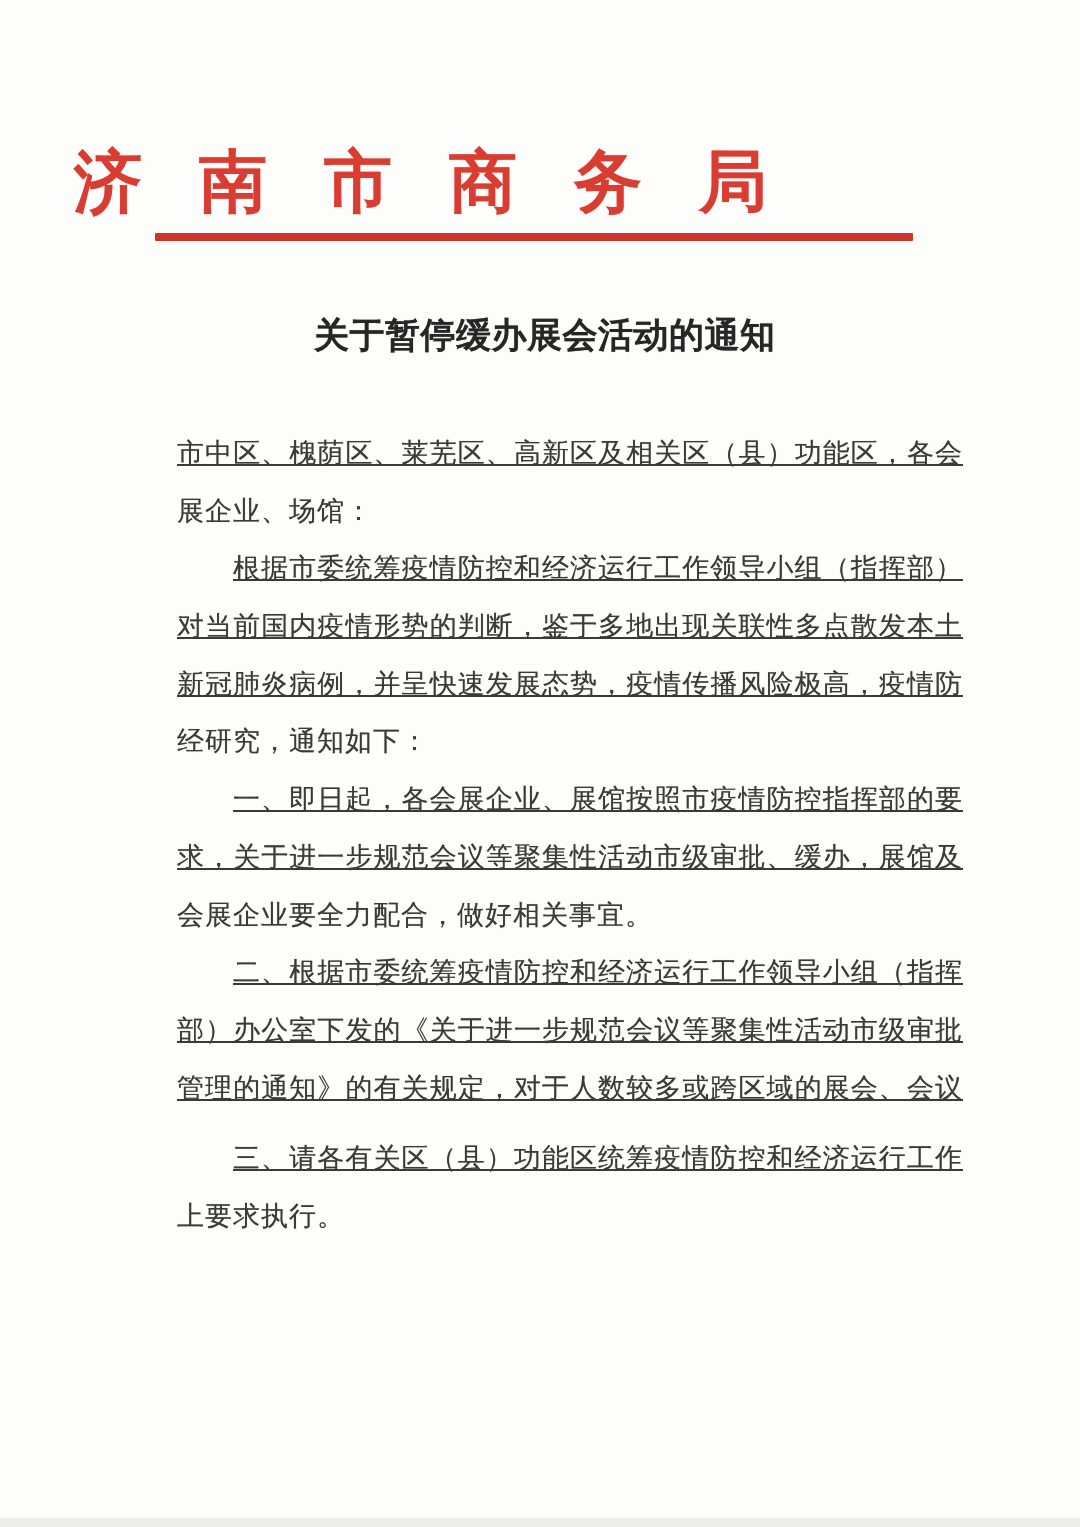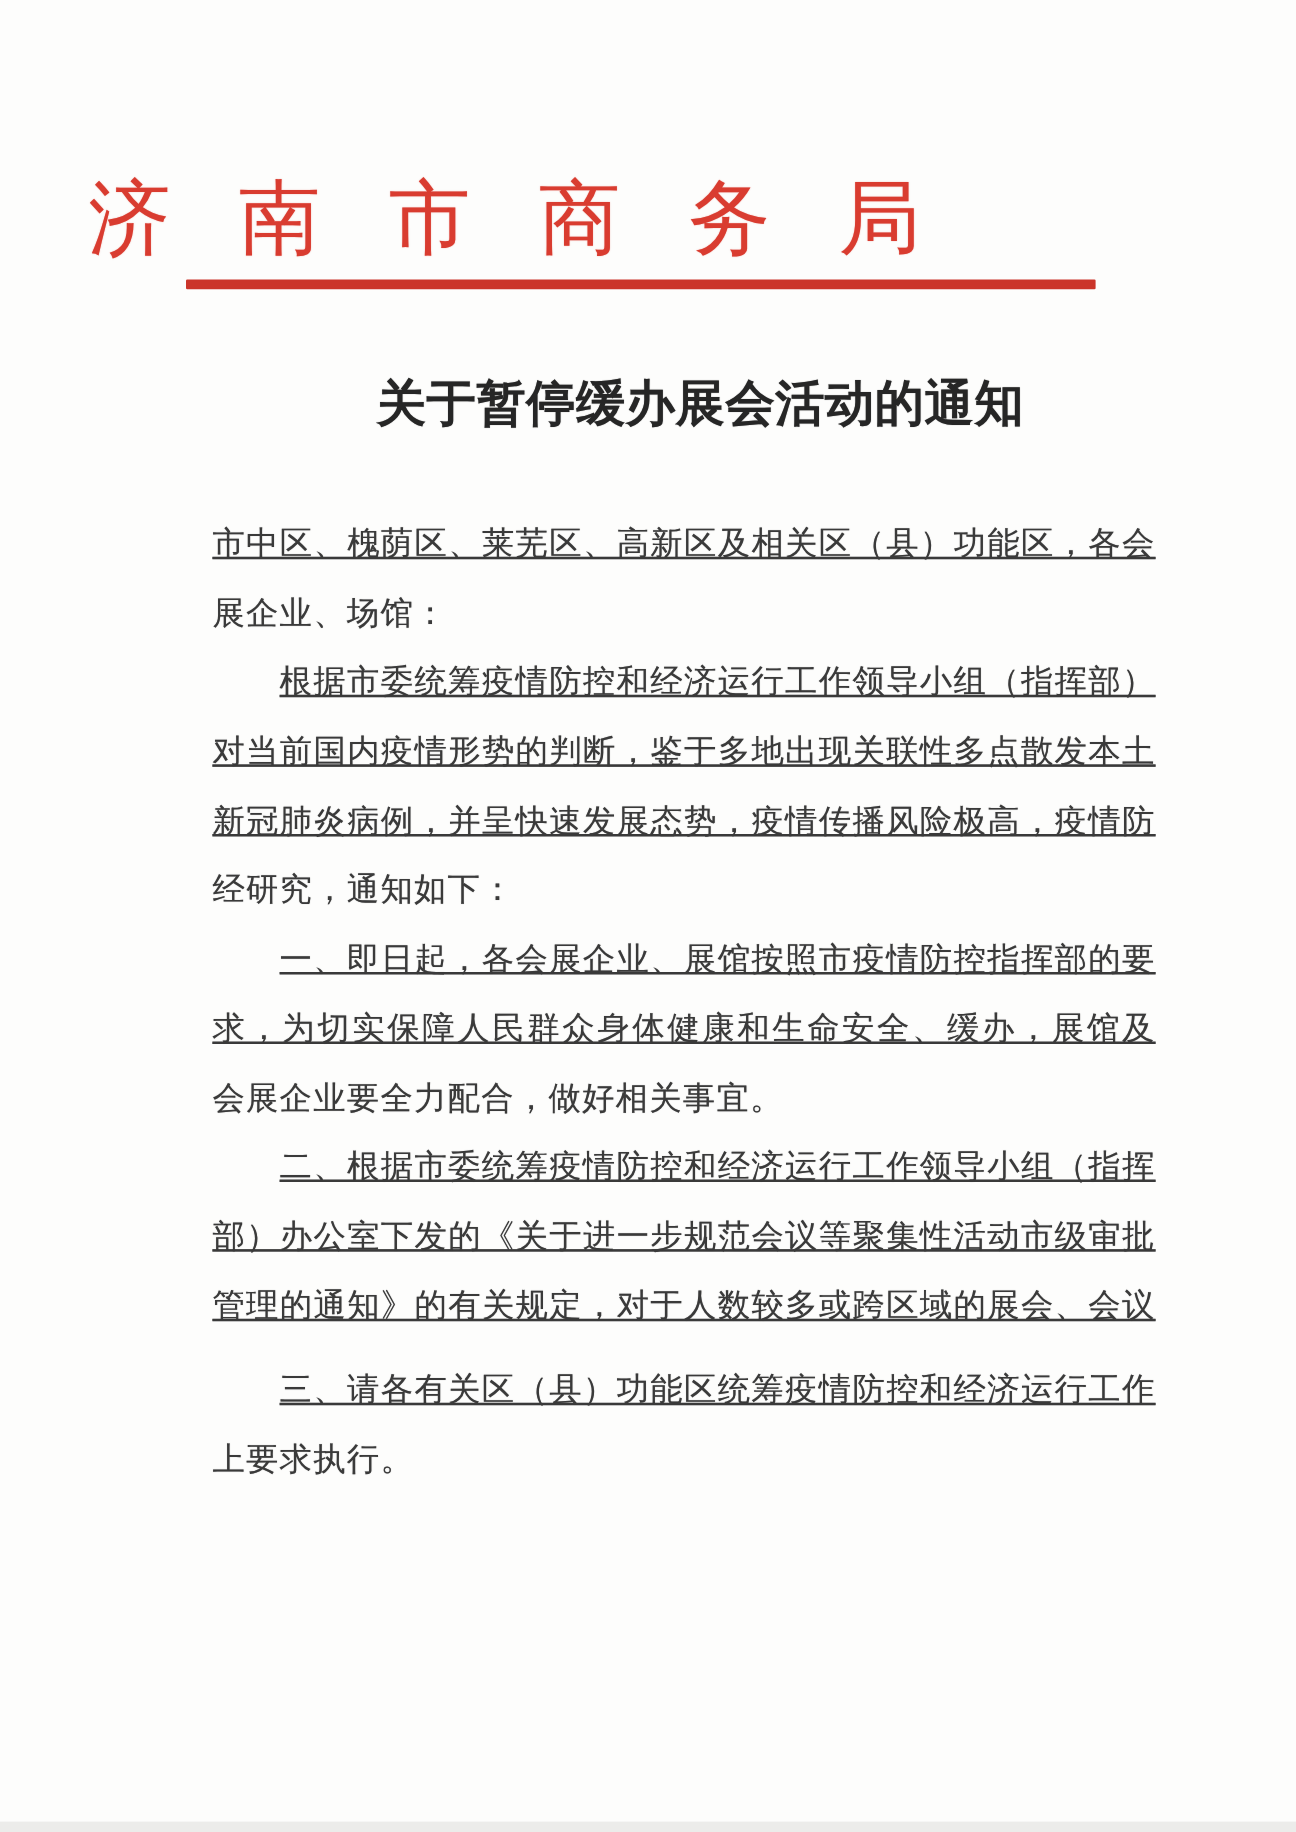--- a/index.html
+++ b/index.html
@@ -19,42 +19,42 @@
   .letterhead {
     position: absolute;
     top: 146px;
     left: 0;
     width: 858px;
     text-align: center;
     padding-left: 40px; 
     box-sizing: border-box;
     font-size: 68px;
     line-height: 72px;
-    font-weight: normal;
+    font-weight: bold;
     letter-spacing: 57px;
     white-space: nowrap;
     color: #d93c30;
     text-shadow: 0 0 1px rgba(217,60,48,0.55);
   }
   
   .red-rule {
     position: absolute;
     left: 155px;
     top: 233px;
     width: 758px;
     height: 8px;
     background: #cb352a;
     border-radius: 1px;
   }
   
   .doc-title {
     position: absolute;
     top: 310px;
     left: 314px;
-    font-size: 41px;
+    font-size: 35px;
     line-height: 52px;
     font-weight: bold;
     color: #262626;
     letter-spacing: 0.5px;
     white-space: nowrap;
     text-shadow: 0 0 0.8px rgba(30,30,30,0.6);
   }
   
   .body-block {
     position: absolute;
@@ -108,21 +108,21 @@
 
   <div class="body-block">
 
   <p class="line full">市中区、槐荫区、莱芜区、高新区及相关区（县）功能区，各会</p>
       <p class="line">展企业、场馆：</p>
       <p class="line full indent">根据市委统筹疫情防控和经济运行工作领导小组（指挥部）</p>
       <p class="line full">对当前国内疫情形势的判断，鉴于多地出现关联性多点散发本土</p>
       <p class="line full">新冠肺炎病例，并呈快速发展态势，疫情传播风险极高，疫情防</p>
       <p class="line">经研究，通知如下：</p>
       <p class="line full indent">一、即日起，各会展企业、展馆按照市疫情防控指挥部的要</p>
-      <p class="line full">求，为切实保障人民群众身体健康和生命安全、缓办，展馆及</p>
+      <p class="line full">求，关于进一步规范会议等聚集性活动市级审批、缓办，展馆及</p>
       <p class="line">会展企业要全力配合，做好相关事宜。</p>
       <p class="line full indent">二、根据市委统筹疫情防控和经济运行工作领导小组（指挥</p>
       <p class="line full">部）办公室下发的《关于进一步规范会议等聚集性活动市级审批</p>
       <p class="line full">管理的通知》的有关规定，对于人数较多或跨区域的展会、会议</p>
       <p class="line full indent gap-before">三、请各有关区（县）功能区统筹疫情防控和经济运行工作</p>
       <p class="line">上要求执行。</p>
     </div>
 
   <div class="scan-edge"></div>
 

